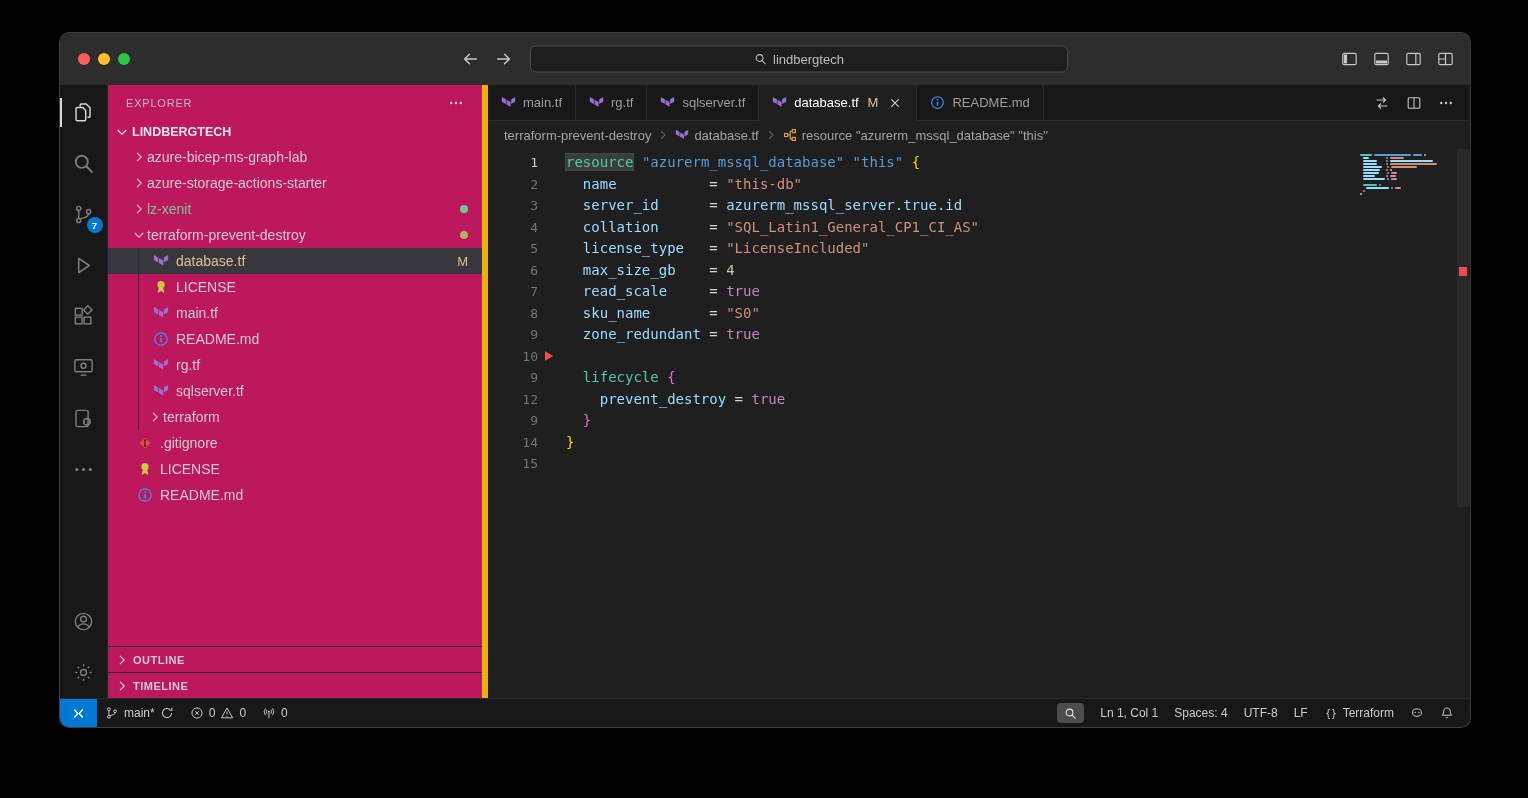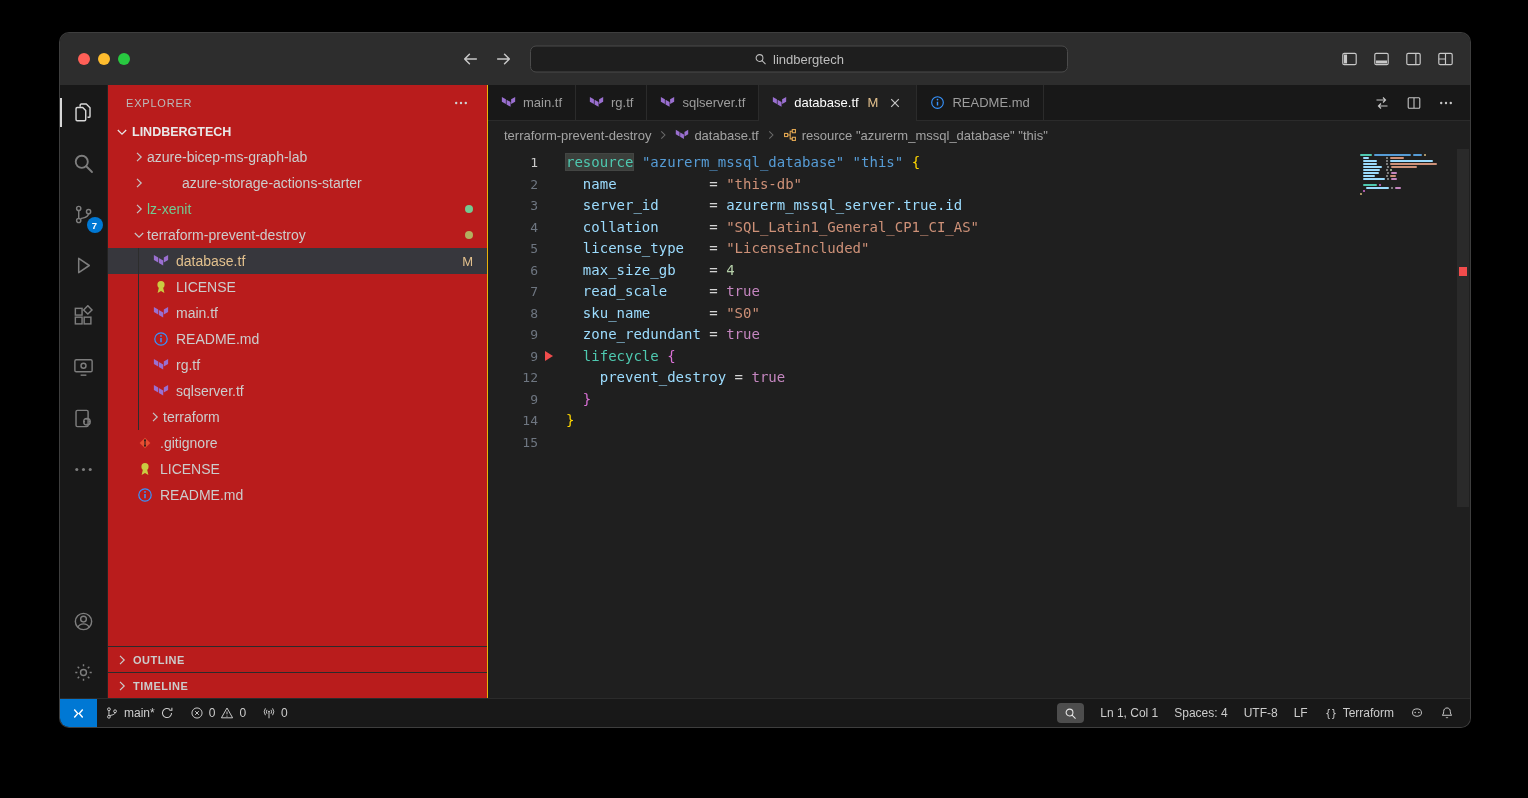--- a/index.html
+++ b/index.html
@@ -32,21 +32,21 @@
   .ab-item { width:48px; height:51px; display:flex; align-items:center; justify-content:center;
     color:#7d7d7d; position:relative; }
   .ab-item.active { color:#d7d7d7; }
   .ab-item.active::before { content:''; position:absolute; left:0; top:11px; bottom:11px; width:2px; background:#d7d7d7; }
   .ab-item svg { width:23px; height:23px; display:block; }
   .ab-badge { position:absolute; right:5px; bottom:7px; min-width:16px; height:16px; border-radius:8px;
     background:var(--accent); color:#fff; font-size:9.5px; font-weight:bold; display:flex;
     align-items:center; justify-content:center; padding:0 4px; }
   .ab-spacer { flex:1; }
 
-  .sidebar { width:380px; background:#b91c1c; border-right:1px solid #eab308; display:flex;
+  .sidebar { width:380px; background:#be185d; border-right:6px solid #eab308; display:flex;
     flex-direction:column; flex:none; color:#cccccc; min-height:0; }
   .sb-header { height:35px; display:flex; align-items:center; padding:0 18px; font-size:11px;
     letter-spacing:.8px; color:#bbbbbb; flex:none; }
   .sb-header .more { margin-left:auto; color:#cfcfcf; }
   .sb-header .more svg{ width:16px; height:16px; display:block; }
   .root-row { height:24px; display:flex; align-items:center; padding-left:6px; gap:2px;
     font-weight:bold; font-size:12.5px; color:#e9e9e9; flex:none; }
   .root-row .chev svg{ width:16px; height:16px; display:block; }
   .tree { flex:1; overflow:hidden; }
   .row { height:26px; display:flex; align-items:center; font-size:14px; color:#cccccc;
@@ -290,21 +290,21 @@
       </div>
       <div class="tree">
           <div class="row" style="padding-left: 22px;">
             <span class="icon chev">
               <svg viewBox="0 0 16 16" fill="none" stroke="currentColor" stroke-width="1.2">
                 <path d="M6 3.8L10.2 8 6 12.2"></path>
               </svg>
             </span>
             <span class="label">azure-bicep-ms-graph-lab</span>
           </div>
-          <div class="row" style="padding-left: 22px; gap: 35px;">
+          <div class="row" style="padding-left: 22px;">
             <span class="icon chev">
               <svg viewBox="0 0 16 16" fill="none" stroke="currentColor" stroke-width="1.2">
                 <path d="M6 3.8L10.2 8 6 12.2"></path>
               </svg>
             </span>
             <span class="label">azure-storage-actions-starter</span>
           </div>
           <div class="row added" style="padding-left: 22px;">
             <span class="icon chev">
               <svg viewBox="0 0 16 16" fill="none" stroke="currentColor" stroke-width="1.2">
@@ -600,20 +600,24 @@
             </div>
             <div class="cl">
               <span class="ln">8</span>
               <span class="ltext"><span class="tk-pl">  </span><span class="tk-pr">sku_name</span><span class="tk-pl">       </span><span class="tk-op">=</span><span class="tk-pl"> </span><span class="tk-st">"S0"</span></span>
             </div>
             <div class="cl">
               <span class="ln">9</span>
               <span class="ltext"><span class="tk-pl">  </span><span class="tk-pr">zone_redundant</span><span class="tk-pl"> </span><span class="tk-op">=</span><span class="tk-pl"> </span><span class="tk-bool">true</span></span>
             </div>
             <div class="cl">
+              <span class="ln">10</span>
+              <span class="ltext"></span>
+            </div>
+            <div class="cl">
               <span class="ln">9</span>
               <span class="ltext"><span class="tk-pl">  </span><span class="tk-kw">lifecycle</span><span class="tk-pl"> </span><span class="tk-b2">{</span></span>
             </div>
             <div class="cl">
               <span class="ln">12</span>
               <span class="ltext"><span class="tk-pl">    </span><span class="tk-pr">prevent_destroy</span><span class="tk-pl"> </span><span class="tk-op">=</span><span class="tk-pl"> </span><span class="tk-bool">true</span></span>
             </div>
             <div class="cl">
               <span class="ln">9</span>
               <span class="ltext"><span class="tk-pl">  </span><span class="tk-b2">}</span></span>

